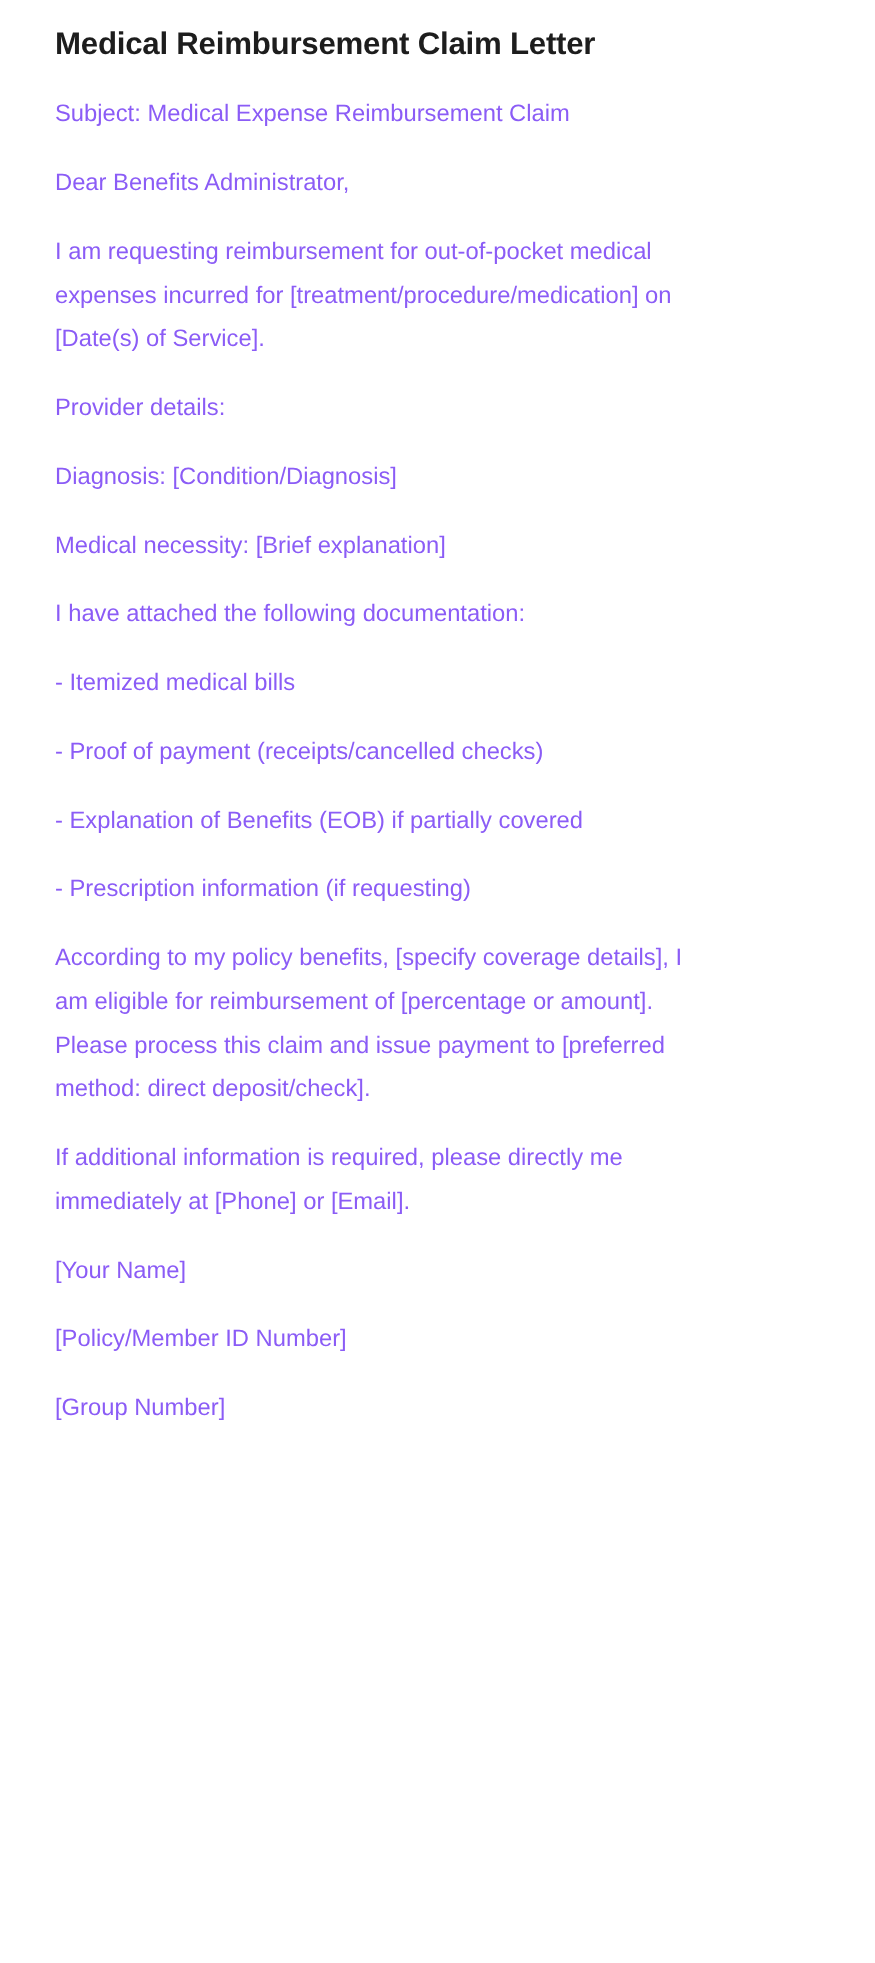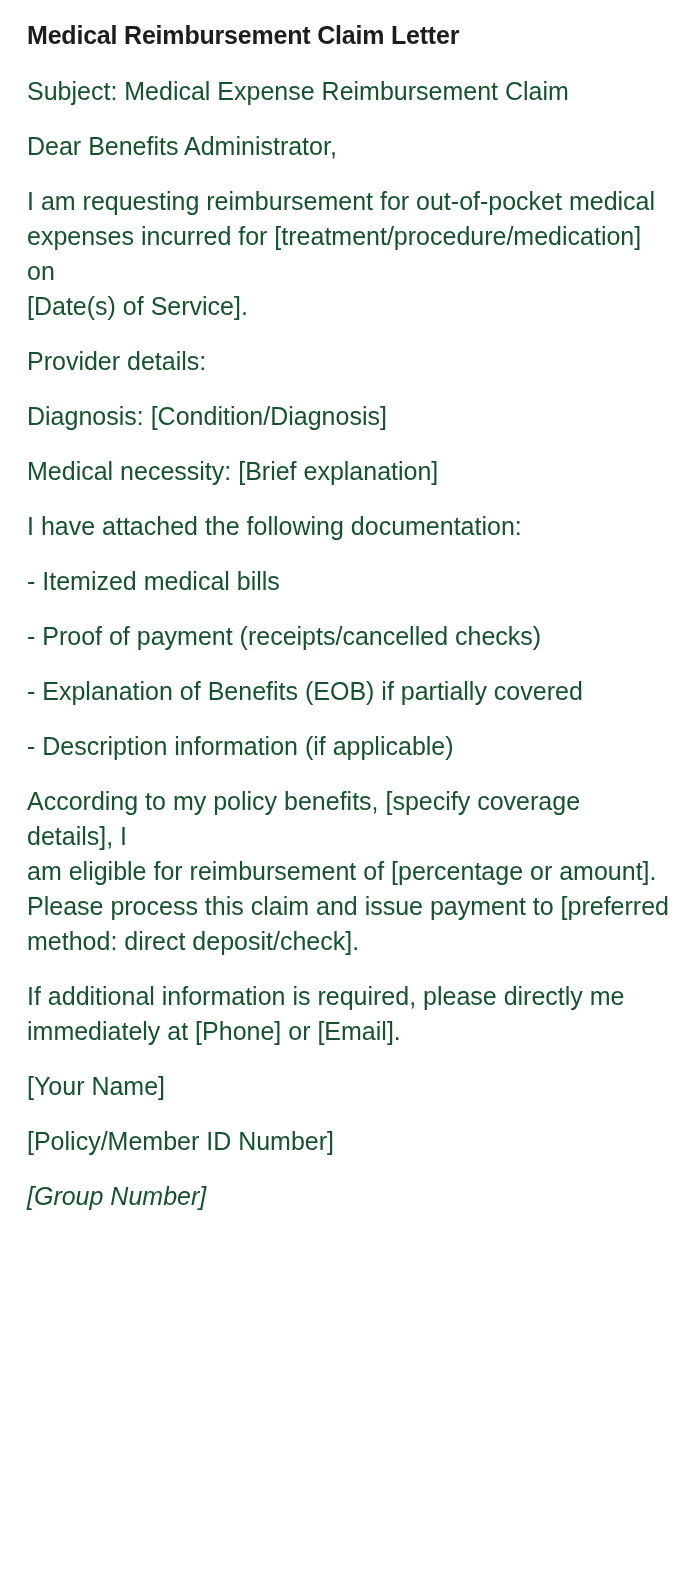--- a/index.html
+++ b/index.html
@@ -7,63 +7,62 @@
     padding: 0;
     background: #ffffff;
   }
   body {
     width: 700px;
     min-height: 1570px;
     font-family: "Liberation Sans", sans-serif;
     -webkit-font-smoothing: antialiased;
   }
   .doc {
-    padding: 20px 30px 26px 27px;
+    padding: 20px 30px 26px 44px;
     box-sizing: border-box;
   }
   .letter-title {
     margin: 0 0 24px 0;
     font-size: 25px;
     line-height: 30px;
     font-weight: 700;
     letter-spacing: -0.2px;
     color: #1d1d1d;
   }
   .para {
     margin: 0 0 20px 0;
-    font-size: 25px;
+    font-size: 19px;
     line-height: 35px;
     font-weight: 400;
-    color: #14532d;
+    color: #8b5cf6;
     white-space: pre-line; 
   }
   .para:last-child {
     margin-bottom: 0;
-    font-style: italic;
   }
 </style>
 </head>
 <body>
 
 <main class="doc">
   <h1 class="letter-title">Medical Reimbursement Claim Letter</h1>
 
   <p class="para">Subject: Medical Expense Reimbursement Claim</p>
   <p class="para">Dear Benefits Administrator,</p>
   <p class="para">I am requesting reimbursement for out-of-pocket medical
 expenses incurred for [treatment/procedure/medication] on
 [Date(s) of Service].</p>
   <p class="para">Provider details:</p>
   <p class="para">Diagnosis: [Condition/Diagnosis]</p>
   <p class="para">Medical necessity: [Brief explanation]</p>
   <p class="para">I have attached the following documentation:</p>
   <p class="para">- Itemized medical bills</p>
   <p class="para">- Proof of payment (receipts/cancelled checks)</p>
   <p class="para">- Explanation of Benefits (EOB) if partially covered</p>
-  <p class="para">- Description information (if applicable)</p>
+  <p class="para">- Prescription information (if requesting)</p>
   <p class="para">According to my policy benefits, [specify coverage details], I
 am eligible for reimbursement of [percentage or amount].
 Please process this claim and issue payment to [preferred
 method: direct deposit/check].</p>
   <p class="para">If additional information is required, please directly me
 immediately at [Phone] or [Email].</p>
   <p class="para">[Your Name]</p>
   <p class="para">[Policy/Member ID Number]</p>
   <p class="para">[Group Number]</p>
 </main>

